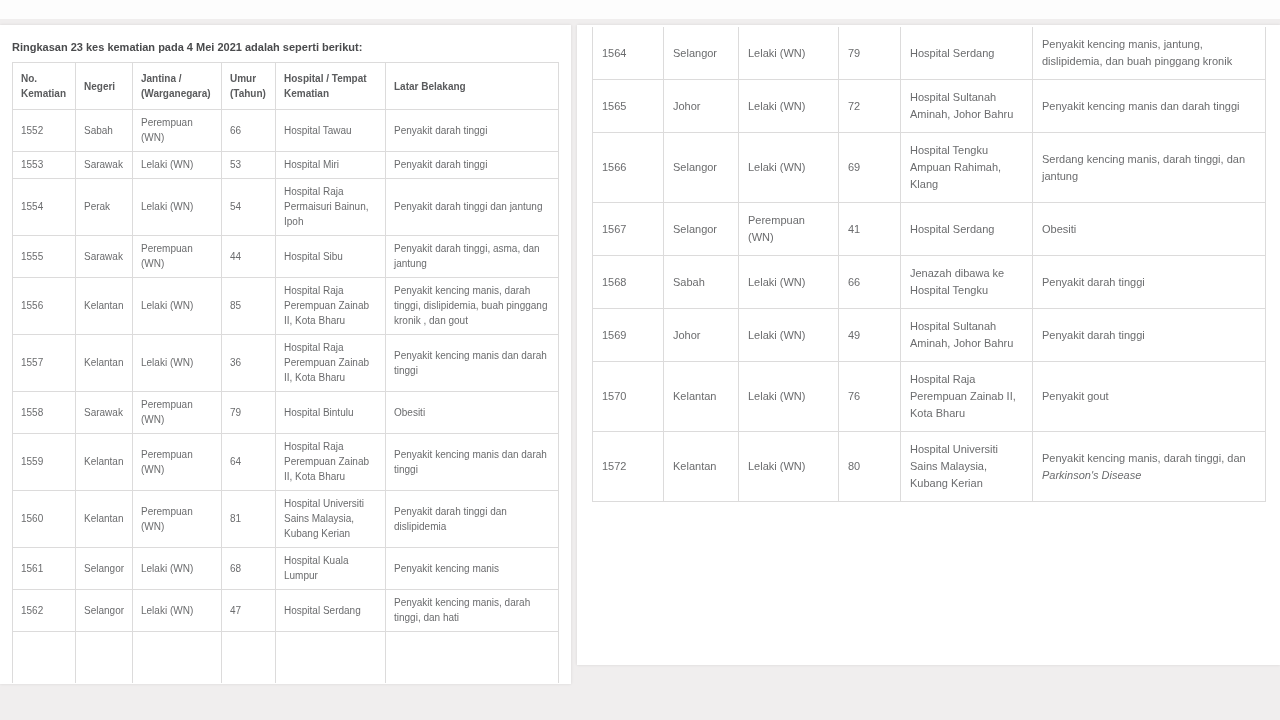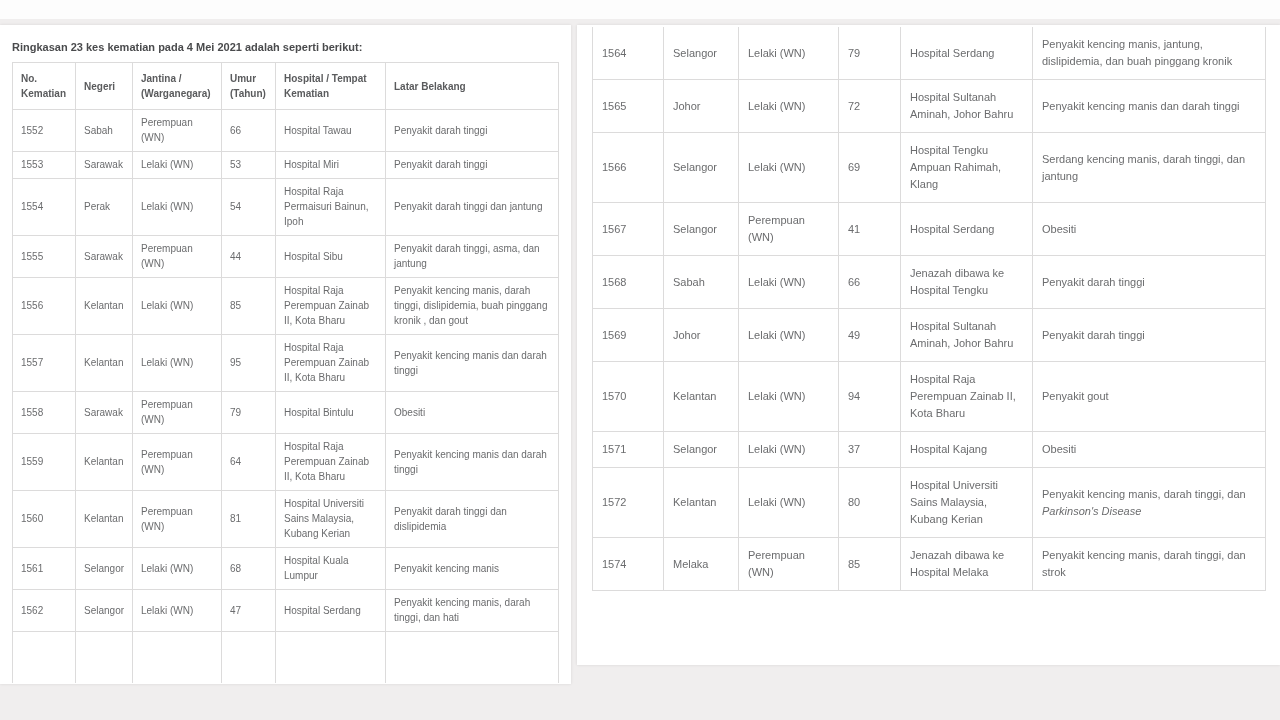--- a/index.html
+++ b/index.html
@@ -124,21 +124,21 @@
           <td>Lelaki (WN)</td>
           <td>85</td>
           <td>Hospital Raja Perempuan Zainab II, Kota Bharu</td>
           <td class="latar"><span>Penyakit kencing manis, darah tinggi, dislipidemia, buah pinggang kronik , dan gout</span><i></i></td>
         </tr>
 
         <tr>
           <td>1557</td>
           <td>Kelantan</td>
           <td>Lelaki (WN)</td>
-          <td>95</td>
+          <td>36</td>
           <td>Hospital Raja Perempuan Zainab II, Kota Bharu</td>
           <td class="latar"><span>Penyakit kencing manis dan darah tinggi</span><i></i></td>
         </tr>
 
         <tr>
           <td>1558</td>
           <td>Sarawak</td>
           <td>Perempuan (WN)</td>
           <td>79</td>
           <td>Hospital Bintulu</td>
@@ -258,47 +258,31 @@
           <td>Lelaki (WN)</td>
           <td>49</td>
           <td>Hospital Sultanah Aminah, Johor Bahru</td>
           <td class="latar"><span>Penyakit darah tinggi</span><i></i></td>
         </tr>
 
         <tr>
           <td>1570</td>
           <td>Kelantan</td>
           <td>Lelaki (WN)</td>
-          <td>94</td>
+          <td>76</td>
           <td>Hospital Raja Perempuan Zainab II, Kota Bharu</td>
           <td class="latar"><span>Penyakit gout</span><i></i></td>
         </tr>
 
-        <tr>
-          <td>1571</td>
-          <td>Selangor</td>
-          <td>Lelaki (WN)</td>
-          <td>37</td>
-          <td>Hospital Kajang</td>
-          <td class="latar"><span>Obesiti</span><i></i></td>
-        </tr>
 
         <tr>
           <td>1572</td>
           <td>Kelantan</td>
           <td>Lelaki (WN)</td>
           <td>80</td>
           <td>Hospital Universiti Sains Malaysia, Kubang Kerian</td>
           <td class="latar"><span>Penyakit kencing manis, darah tinggi, dan </span><i>Parkinson's Disease</i></td>
         </tr>
 
 
-        <tr>
-          <td>1574</td>
-          <td>Melaka</td>
-          <td>Perempuan (WN)</td>
-          <td>85</td>
-          <td>Jenazah dibawa ke Hospital Melaka</td>
-          <td class="latar"><span>Penyakit kencing manis, darah tinggi, dan strok</span><i></i></td>
-        </tr>
       </tbody>
   </table>
 </div>
 
 </body></html>

